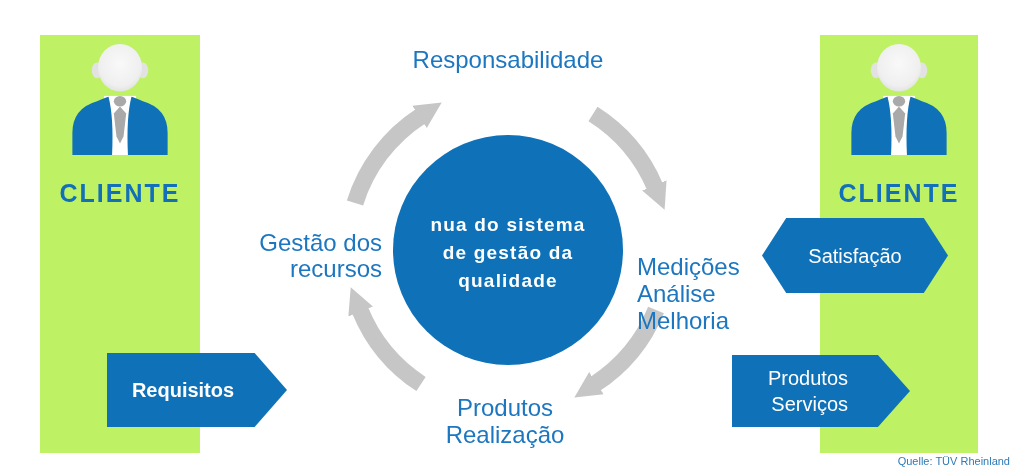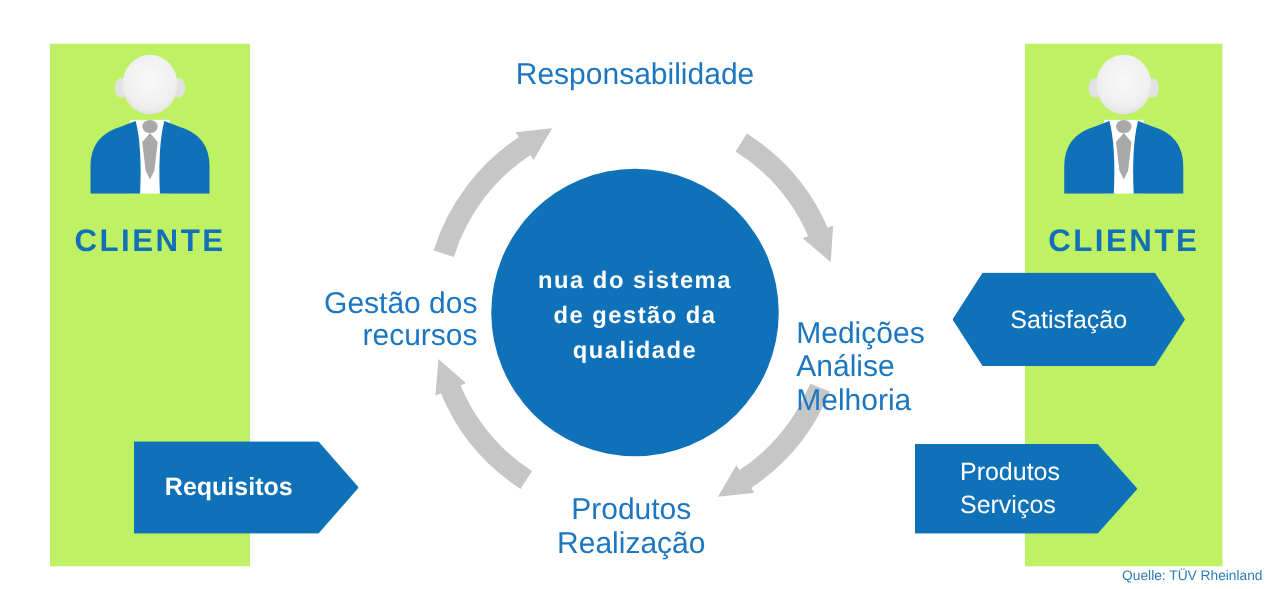--- a/index.html
+++ b/index.html
@@ -28,21 +28,21 @@
   }
   .cycle-label{
     position:absolute;color:#1c77c0;font-size:24px;line-height:27px;
   }
   .cycle-label.top{left:388px;width:240px;top:46px;text-align:center;}
   .cycle-label.right{left:637px;top:214px;text-align:left;margin-top:39px;}
   .cycle-label.leftside{left:240px;width:142px;top:230px;text-align:right;line-height:26px;}
   .cycle-label.bottom{left:395px;width:220px;top:394px;text-align:center;}
   .badge{
     position:absolute;background:#0f72b8;color:#ffffff;font-size:20px;
-    display:flex;align-items:center;justify-content:center;text-align:left;line-height:26px;
+    display:flex;align-items:center;justify-content:center;text-align:right;line-height:26px;
   }
   .badge.requisitos{
     left:107px;top:353px;width:180px;height:74px;
     clip-path:polygon(0 0,82% 0,100% 50%,82% 100%,0 100%);
     padding-right:28px;box-sizing:border-box;font-weight:bold;
   }
   .badge.satisfacao{
     left:762px;top:218px;width:186px;height:75px;
     clip-path:polygon(13% 0,87% 0,100% 50%,87% 100%,13% 100%,0 50%);
   }

